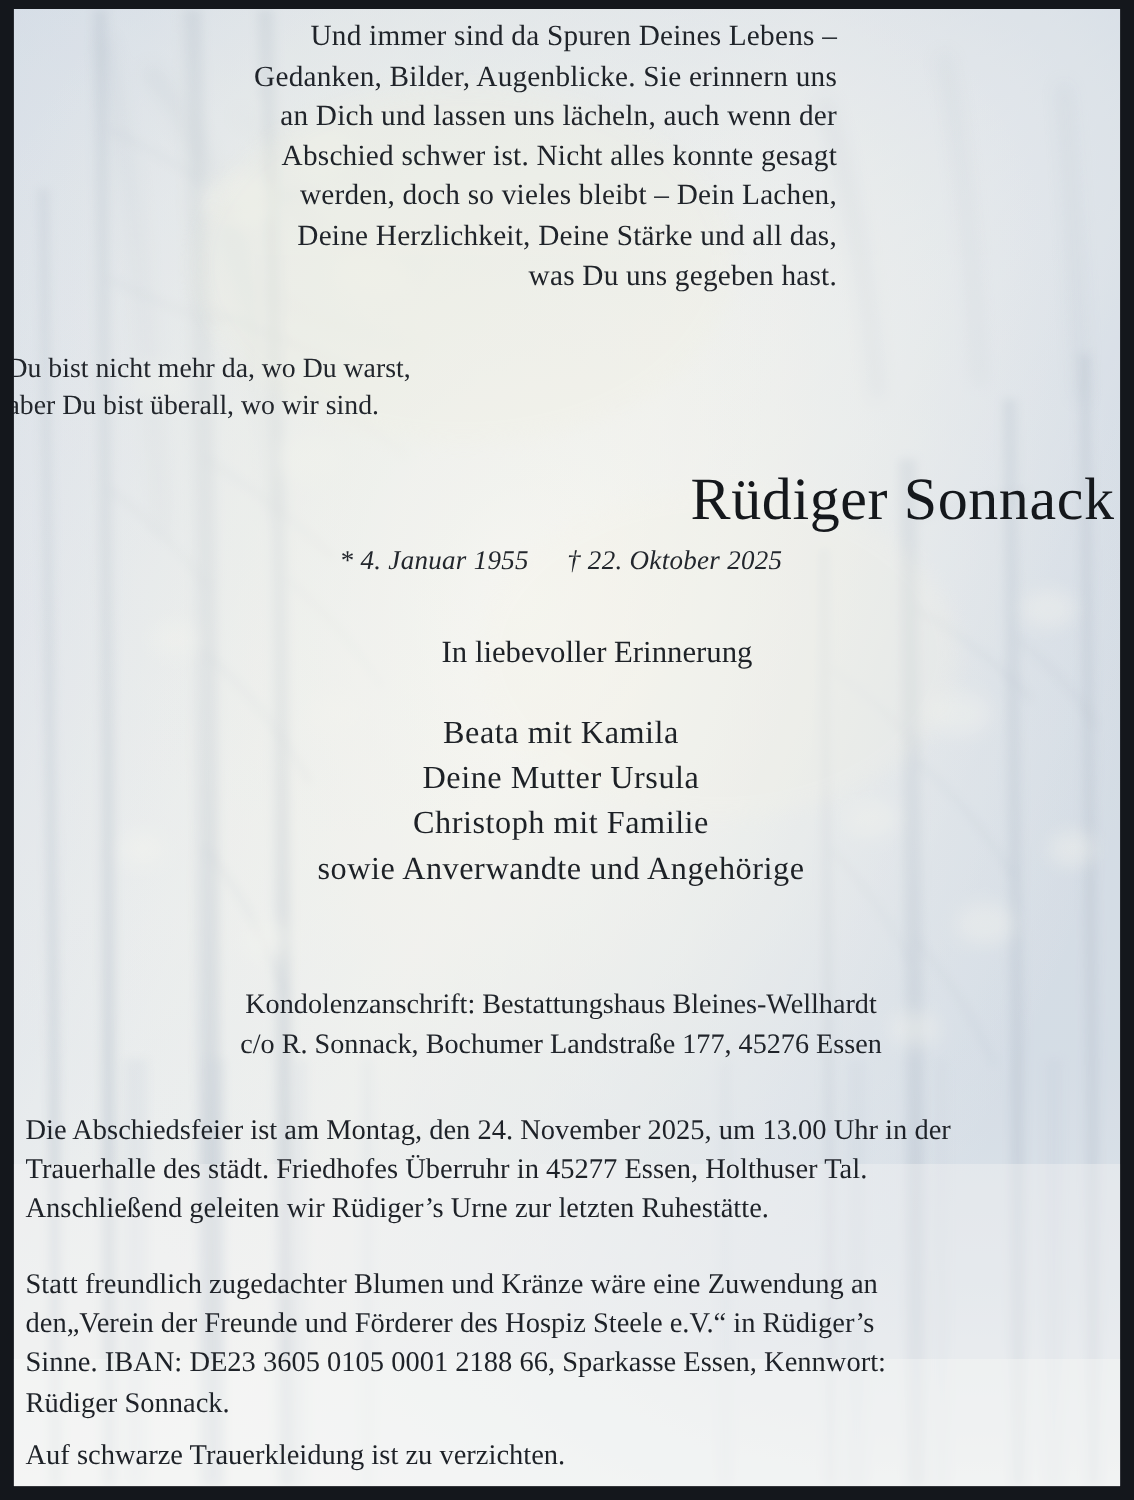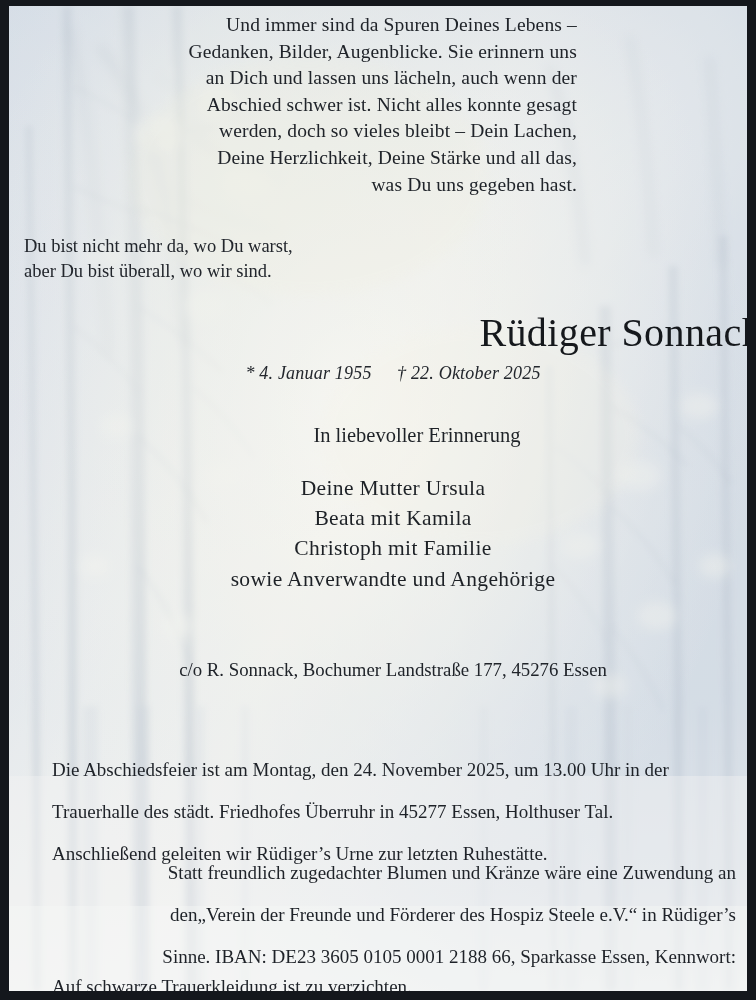--- a/index.html
+++ b/index.html
@@ -40,21 +40,21 @@
     width: 738px;
     height: 985px;
     overflow: hidden;
     z-index: 0;
   }
   .bg-photo svg { display:block; width:100%; height:100%; }
 
   
   .content {
     position: absolute;
-    left: 24px; top: 6px;
+    left: 5px; top: 6px;
     width: 585px;
     height: 985px;
     z-index: 20;
     color: #1b1d21;
     box-sizing: border-box;
   }
 
   .poem {
     position: absolute;
     top: 6px;
@@ -143,24 +143,24 @@
   .info-block {
     position: absolute;
     left: 12px;
     width: 716px;
     text-align: left;
     font-size: 19px;
     line-height: 26.2px;
     color: #1e2228;
   }
   .info-funeral  { top: 735px; }
-  .info-donation { top: 838px; text-align: right; }
+  .info-donation { top: 838px; }
   .info-dress    { top: 952px; }
 
-  .info-block p { margin: 16px; }
+  .info-block p { margin: 0; }
 </style>
 </head>
 <body>
 
 <div class="obituary-card">
 
   <div class="bg-photo">
     <svg viewBox="0 0 738 985" preserveAspectRatio="none" xmlns="http://www.w3.org/2000/svg">
       <defs>
         <linearGradient id="skyGrad" x1="0" y1="0" x2="1" y2="0.55">
@@ -326,27 +326,28 @@
       <span>*</span>
       <span>4. Januar 1955</span>
       <span class="gap"></span>
       <span>†</span>
       <span>22. Oktober 2025</span>
     </div>
 
     <div class="memory-head">In liebevoller Erinnerung</div>
 
     <div class="survivors">
+      <div>Beata  mit  Kamila</div>
       <div>Deine  Mutter  Ursula</div>
-      <div>Beata  mit  Kamila</div>
       <div>Christoph  mit  Familie</div>
       <div>sowie Anverwandte und Angehörige</div>
     </div>
 
     <div class="condolence">
+      <div>Kondolenzanschrift: Bestattungshaus Bleines-Wellhardt</div>
       <div>c/o R. Sonnack, Bochumer Landstraße 177, 45276 Essen</div>
     </div>
 
     <div class="info-block info-funeral">
       <p>Die Abschiedsfeier ist am Montag, den 24. November 2025, um 13.00 Uhr in der</p>
       <p>Trauerhalle des städt. Friedhofes Überruhr in 45277 Essen, Holthuser Tal.</p>
       <p>Anschließend geleiten wir Rüdiger’s Urne zur letzten Ruhestätte.</p>
     </div>
 
     <div class="info-block info-donation">

